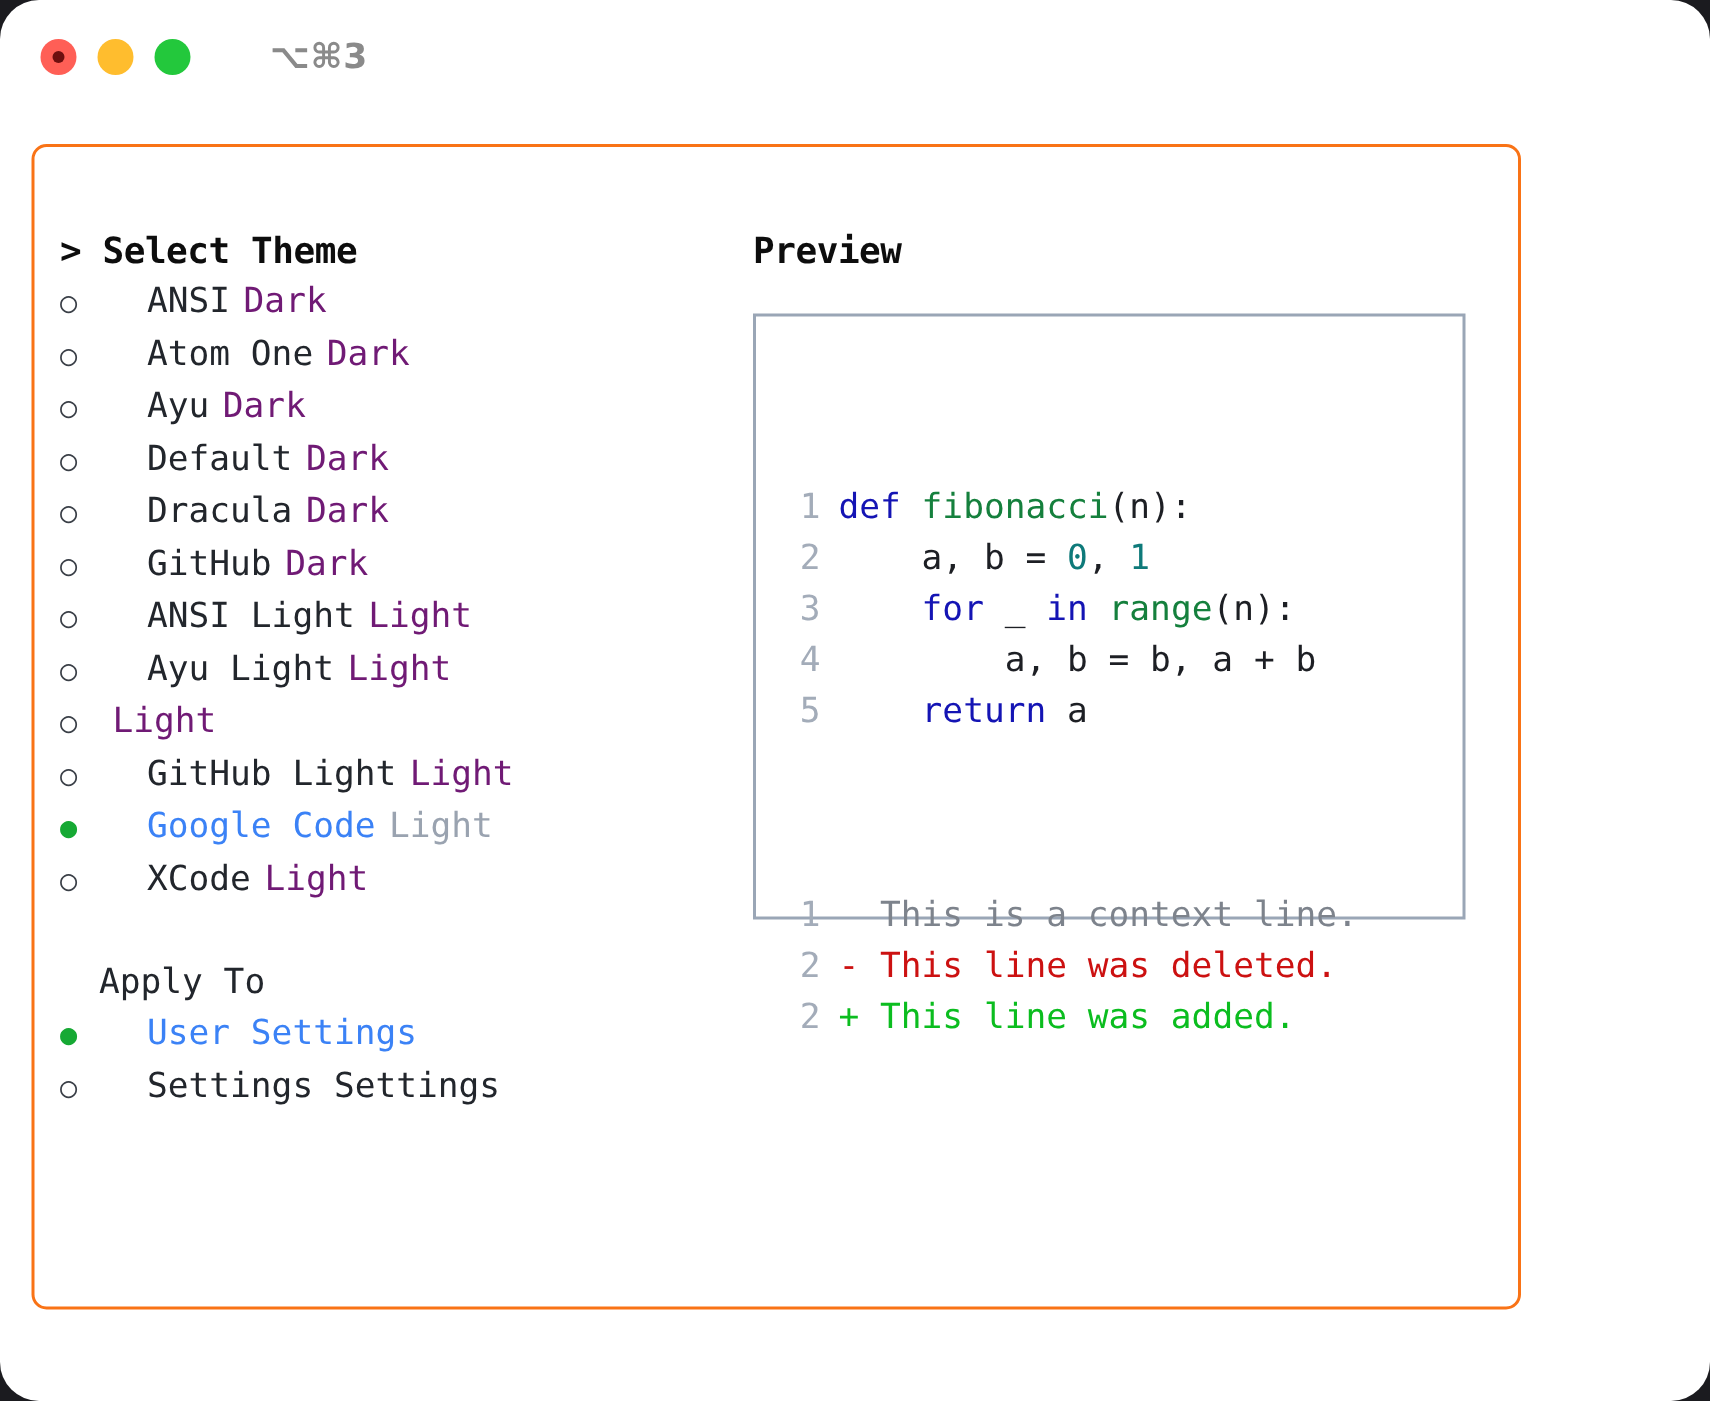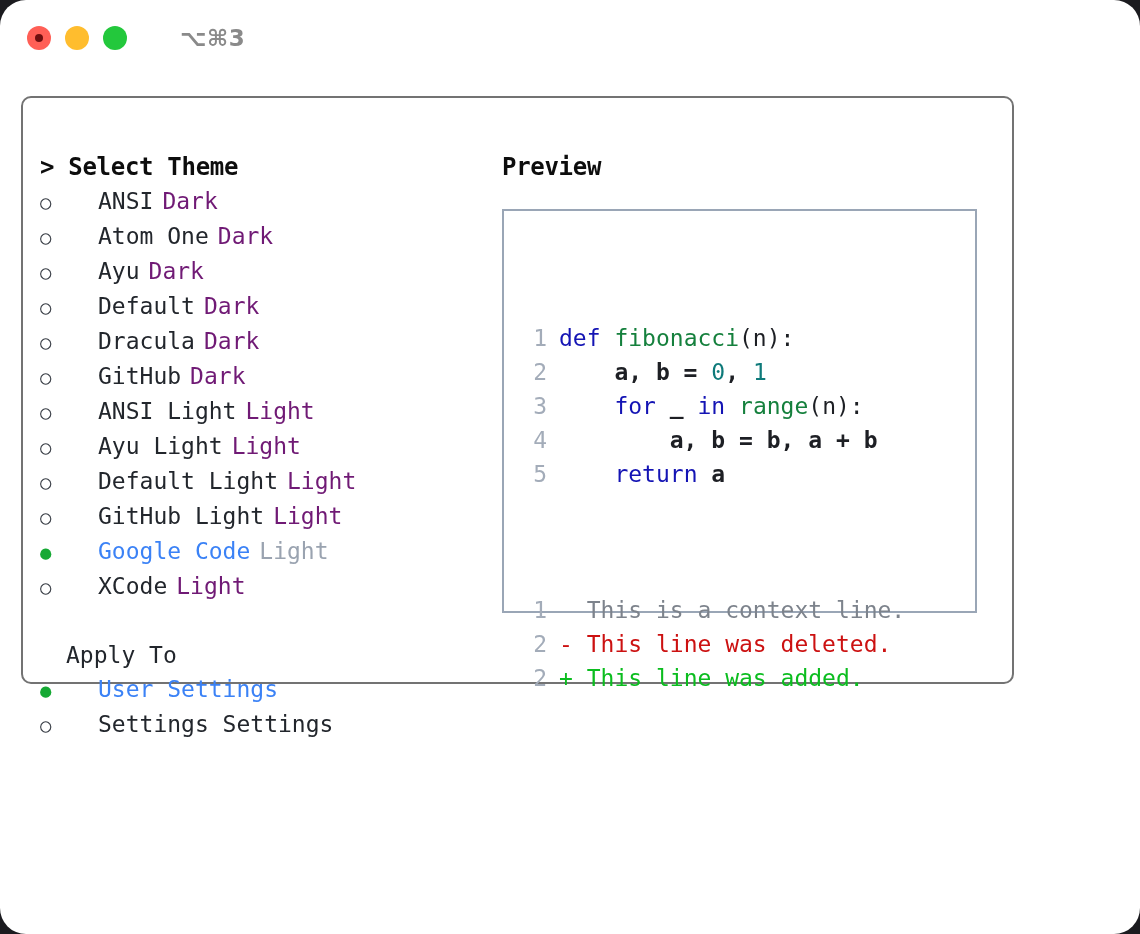--- a/index.html
+++ b/index.html
@@ -68,23 +68,23 @@
     letter-spacing: 0.5px;
     font-family: "DejaVu Sans", "Liberation Sans", sans-serif;
   }
 
   
   .panel {
     position: absolute;
     left: 21px;
     top: 96px;
     width: 993px;
-    height: 588px;
+    height: 777px;
     box-sizing: border-box;
-    border: 2px solid #737373;
+    border: 2px solid #f97316;
     border-radius: 10px;
     background: #ffffff;
   }
 
   .columns {
     position: absolute;
     left: 0; top: 0;
     width: 100%; height: 100%;
   }
 
@@ -179,21 +179,21 @@
     display: inline-block;
     width: 26px;
     text-align: right;
     color: #a3acb9;
     margin-right: 12px;
     flex: 0 0 26px;
   }
   .kw   { color: #1414b4; }
   .fn   { color: #15803d; }
   .num  { color: #0e7a7a; }
-  .plain{ color: #1d1f24; font-weight: bold; }
+  .plain{ color: #1d1f24; }
   .punct{ color: #1d1f24; }
 
   .diff { margin-top: 34px; }
   .ctx  { color: #7d838c; }
   .del  { color: #cc1111; }
   .add  { color: #0bbd1f; }
 </style>
 </head>
 <body>
 
@@ -217,21 +217,21 @@
 
         <div class="theme-list" id="theme-list">
             <div class="opt-row"><span class="bullet">○</span><span class="opt-name">ANSI</span><span class="opt-tag">Dark</span></div>
             <div class="opt-row"><span class="bullet">○</span><span class="opt-name">Atom One</span><span class="opt-tag">Dark</span></div>
             <div class="opt-row"><span class="bullet">○</span><span class="opt-name">Ayu</span><span class="opt-tag">Dark</span></div>
             <div class="opt-row"><span class="bullet">○</span><span class="opt-name">Default</span><span class="opt-tag">Dark</span></div>
             <div class="opt-row"><span class="bullet">○</span><span class="opt-name">Dracula</span><span class="opt-tag">Dark</span></div>
             <div class="opt-row"><span class="bullet">○</span><span class="opt-name">GitHub</span><span class="opt-tag">Dark</span></div>
             <div class="opt-row"><span class="bullet">○</span><span class="opt-name">ANSI Light</span><span class="opt-tag">Light</span></div>
             <div class="opt-row"><span class="bullet">○</span><span class="opt-name">Ayu Light</span><span class="opt-tag">Light</span></div>
-            <div class="opt-row"><span class="bullet">○</span><span class="opt-name">Default Light</span><span class="opt-tag">Light</span></div>
+            <div class="opt-row"><span class="bullet">○</span><span class="opt-tag">Light</span></div>
             <div class="opt-row"><span class="bullet">○</span><span class="opt-name">GitHub Light</span><span class="opt-tag">Light</span></div>
             <div class="opt-row"><span class="bullet sel">●</span><span class="opt-name sel">Google Code</span><span class="opt-tag sel">Light</span></div>
             <div class="opt-row"><span class="bullet">○</span><span class="opt-name">XCode</span><span class="opt-tag">Light</span></div>
           </div>
 
         <div class="apply-block">
           <div class="apply-head">Apply To</div>
           <div id="apply-list">
               <div class="opt-row"><span class="bullet sel">●</span><span class="opt-name sel">User Settings</span></div>
               <div class="opt-row"><span class="bullet">○</span><span class="opt-name">Settings Settings</span></div>

